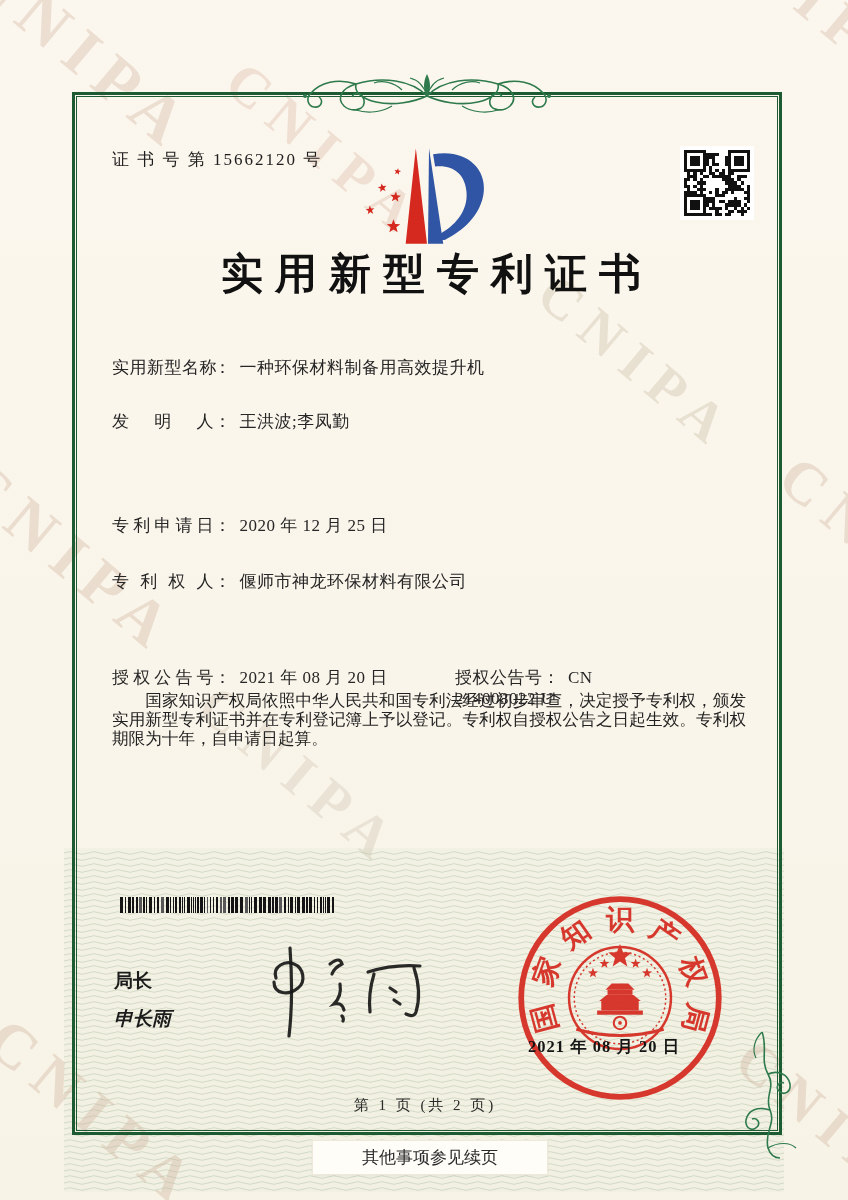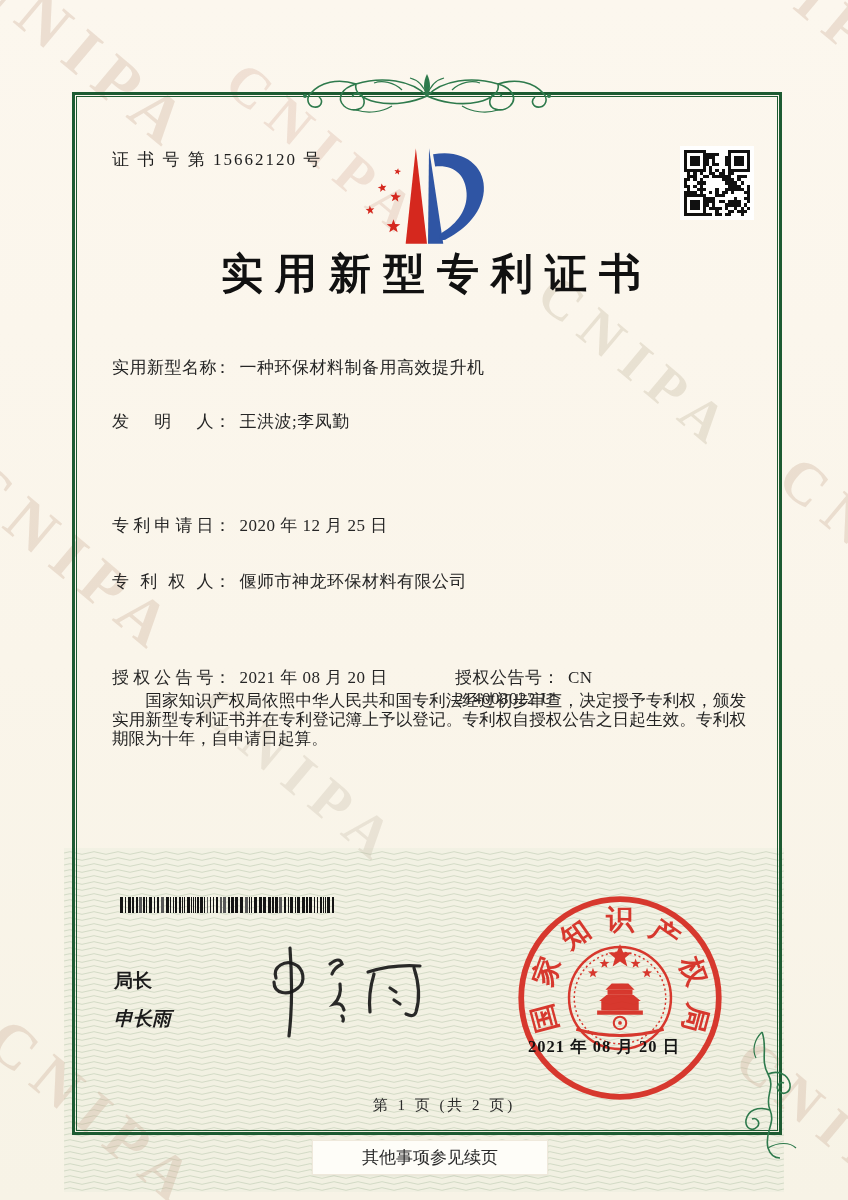--- a/index.html
+++ b/index.html
@@ -68,21 +68,21 @@
   .signature{position:absolute;left:246px;top:936px;width:200px;height:105px;z-index:6;}
   .signature path{fill:none;stroke:#181818;stroke-width:3.2;stroke-linecap:round;opacity:.92;}
 
   .seal{position:absolute;left:516px;top:894px;width:208px;height:208px;z-index:6;
         opacity:.92;mix-blend-mode:multiply;}
   .sealchar{font-size:27px;font-weight:700;font-family:"Liberation Serif","DejaVu Serif",serif;}
   .seal-date{position:absolute;left:528px;top:1036px;width:210px;font-size:16.5px;font-weight:600;
              letter-spacing:1px;color:#151515;z-index:7;white-space:pre-wrap;}
 
   .page-indicator{position:absolute;left:72px;top:1096px;width:706px;text-align:center;
-                  font-size:15px;letter-spacing:3px;color:#2a2a2a;padding-left:19px;}
+                  font-size:15px;letter-spacing:3px;color:#2a2a2a;}
   .note-box{position:absolute;left:312px;top:1140px;width:234px;height:33px;line-height:33px;
             text-align:center;font-size:17px;color:#2a2a2a;background:#fefdf8;
             border:1px solid #efe9dc;box-shadow:0 1px 2px rgba(0,0,0,.05);z-index:5;}
 </style>
 </head>
 <body>
 
 <div class="page">
 
   <div class="wm wm1">CNIPA</div>

